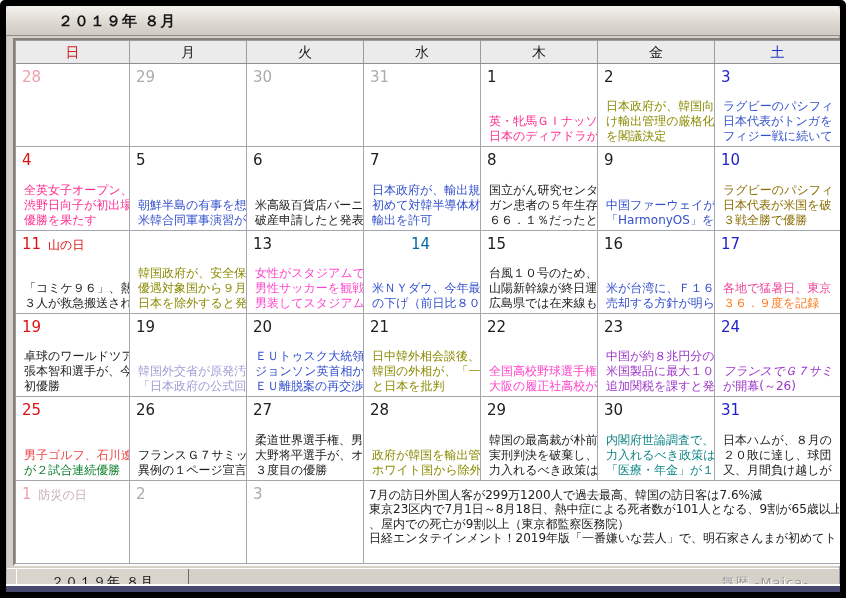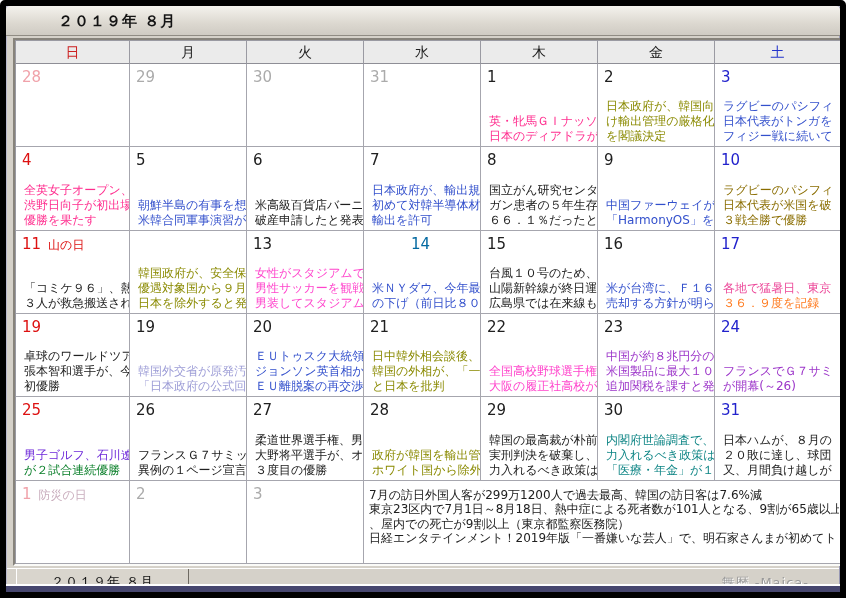--- a/index.html
+++ b/index.html
@@ -309,30 +309,30 @@
             <div class="numrow"><span class="num" style="color: rgb(32, 32, 32);">23</span></div>
             <div class="events">
               <div class="evline" style="color: rgb(156, 53, 201);">中国が約８兆円分の</div>
               <div class="evline" style="color: rgb(156, 53, 201);">米国製品に最大１０</div>
               <div class="evline" style="color: rgb(156, 53, 201);">追加関税を課すと発</div>
             </div>
           </div>
           <div class="cell">
             <div class="numrow"><span class="num" style="color: rgb(34, 34, 204);">24</span></div>
             <div class="events">
-              <div class="evline" style="color: rgb(156, 53, 201);">フランスでＧ７サミ</div>
+              <div class="evline" style="color: rgb(156, 53, 201); font-style: italic;">フランスでＧ７サミ</div>
               <div class="evline" style="color: rgb(156, 53, 201);">が開幕(～26)</div>
             </div>
           </div>
         </div>
         <div class="wrow">
           <div class="cell">
             <div class="numrow"><span class="num" style="color: rgb(221, 17, 17);">25</span></div>
             <div class="events">
-              <div class="evline" style="color: #6d28d9;">男子ゴルフ、石川遼</div>
+              <div class="evline" style="color: #ef4444;">男子ゴルフ、石川遼</div>
               <div class="evline" style="color: rgb(6, 125, 38);">が２試合連続優勝</div>
             </div>
           </div>
           <div class="cell">
             <div class="numrow"><span class="num" style="color: rgb(32, 32, 32);">26</span></div>
             <div class="events">
               <div class="evline" style="color: rgb(32, 32, 32);">フランスＧ７サミッ</div>
               <div class="evline" style="color: rgb(32, 32, 32);">異例の１ページ宣言</div>
             </div>
           </div>

